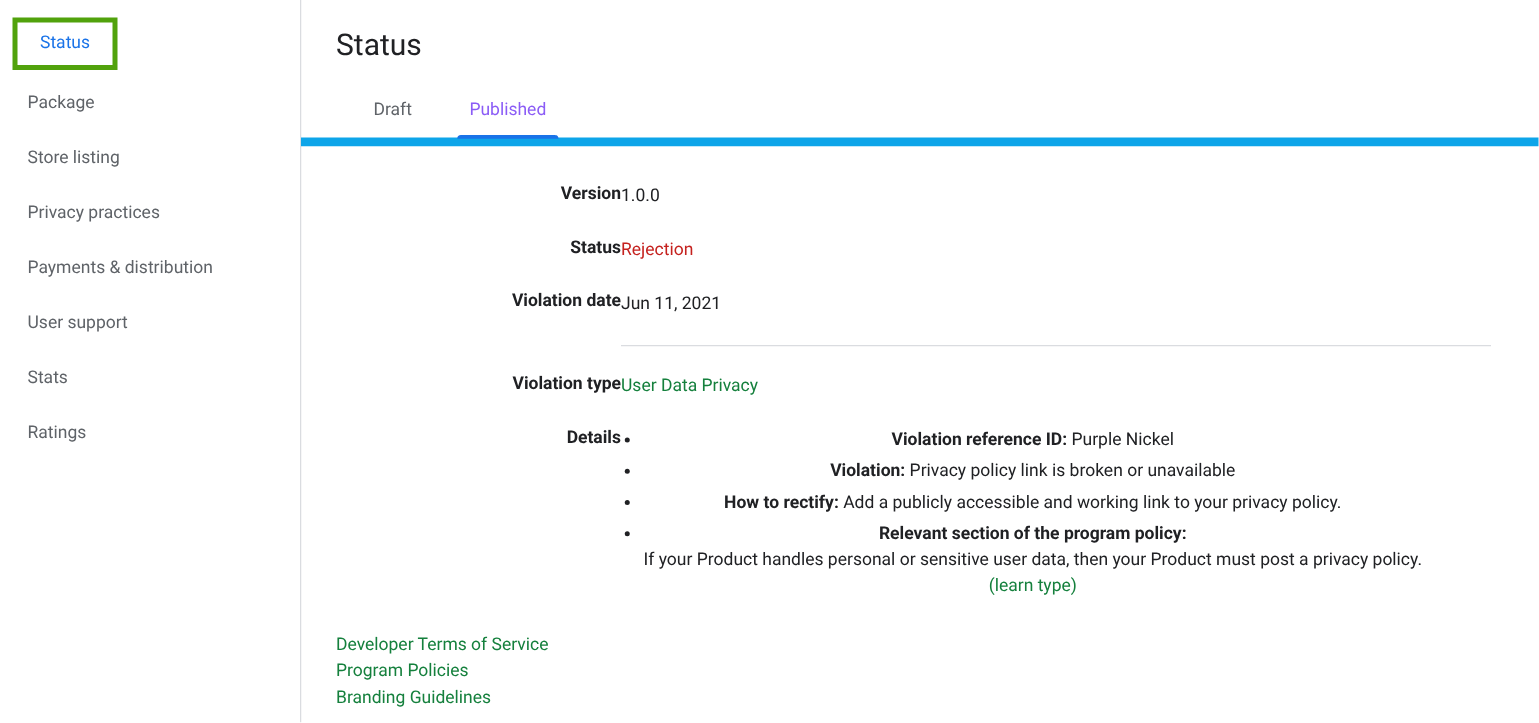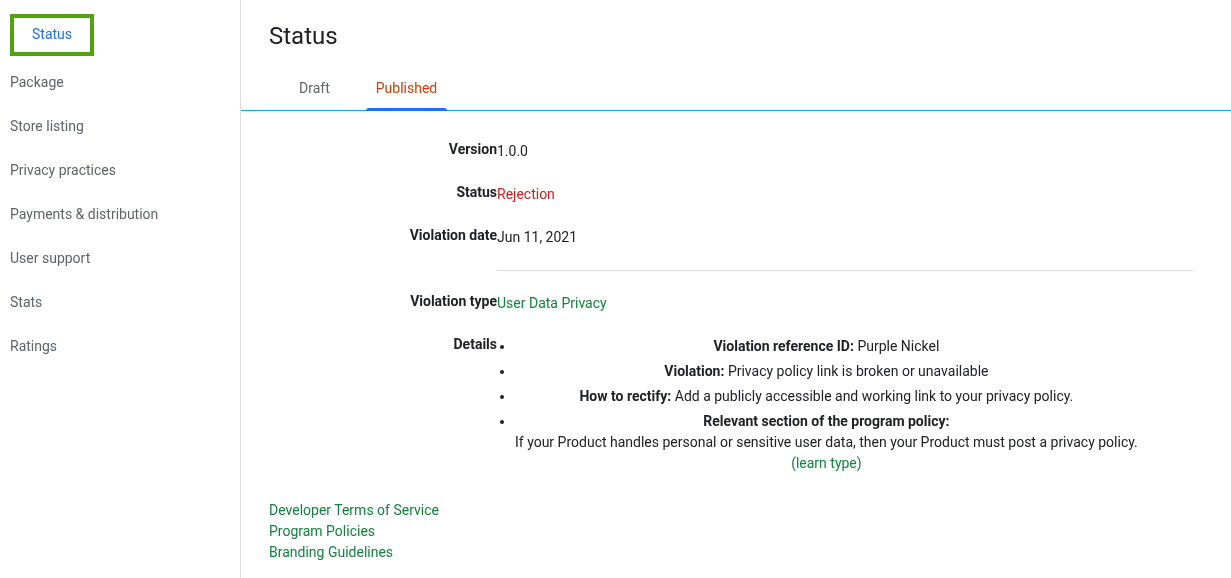--- a/index.html
+++ b/index.html
@@ -12,21 +12,21 @@
       height: 578px;
       overflow: hidden;
     }
     .container { display: flex; height: 100%; }
     .sidebar {
       width: 241px;
       border-right: 1px solid #dadce0;
       padding: 14px 0 0 0;
     }
     .sidebar-item {
-      padding: 14px 10px;
+      padding: 14px 22px;
       font-size: 14px;
       color: #5f6368;
       cursor: pointer;
     }
     .sidebar-item.active { color: #1a73e8; }
     .highlight-box {
       border: 4px solid #51a20c;
       padding: 8px 18px 10px 18px;
       margin-left: 10px;
       display: inline-block;
@@ -39,30 +39,30 @@
     .page-title {
       font-size: 24px;
       font-weight: 400;
       color: #202124;
       padding: 22px 0 12px 28px;
     }
     .tabs {
       display: flex;
       gap: 42px;
       padding: 18px 0 0 56px;
-      border-bottom: 1px solid #0ea5e9;
+      border-bottom: 7px solid #0ea5e9;
     }
     .tab {
       padding: 0 2px 14px 2px;
       font-size: 14px;
       color: #5f6368;
       cursor: pointer;
       position: relative;
     }
-    .tab.active { color: #c2410c; }
+    .tab.active { color: #8b5cf6; }
     .tab.active::after {
       content: '';
       position: absolute;
       bottom: -1px;
       left: -8px; right: -8px;
       height: 3px;
       background: #1a73e8;
       border-radius: 3px 3px 0 0;
     }
     .content { padding: 30px 28px 20px 28px; max-width: 980px; }

